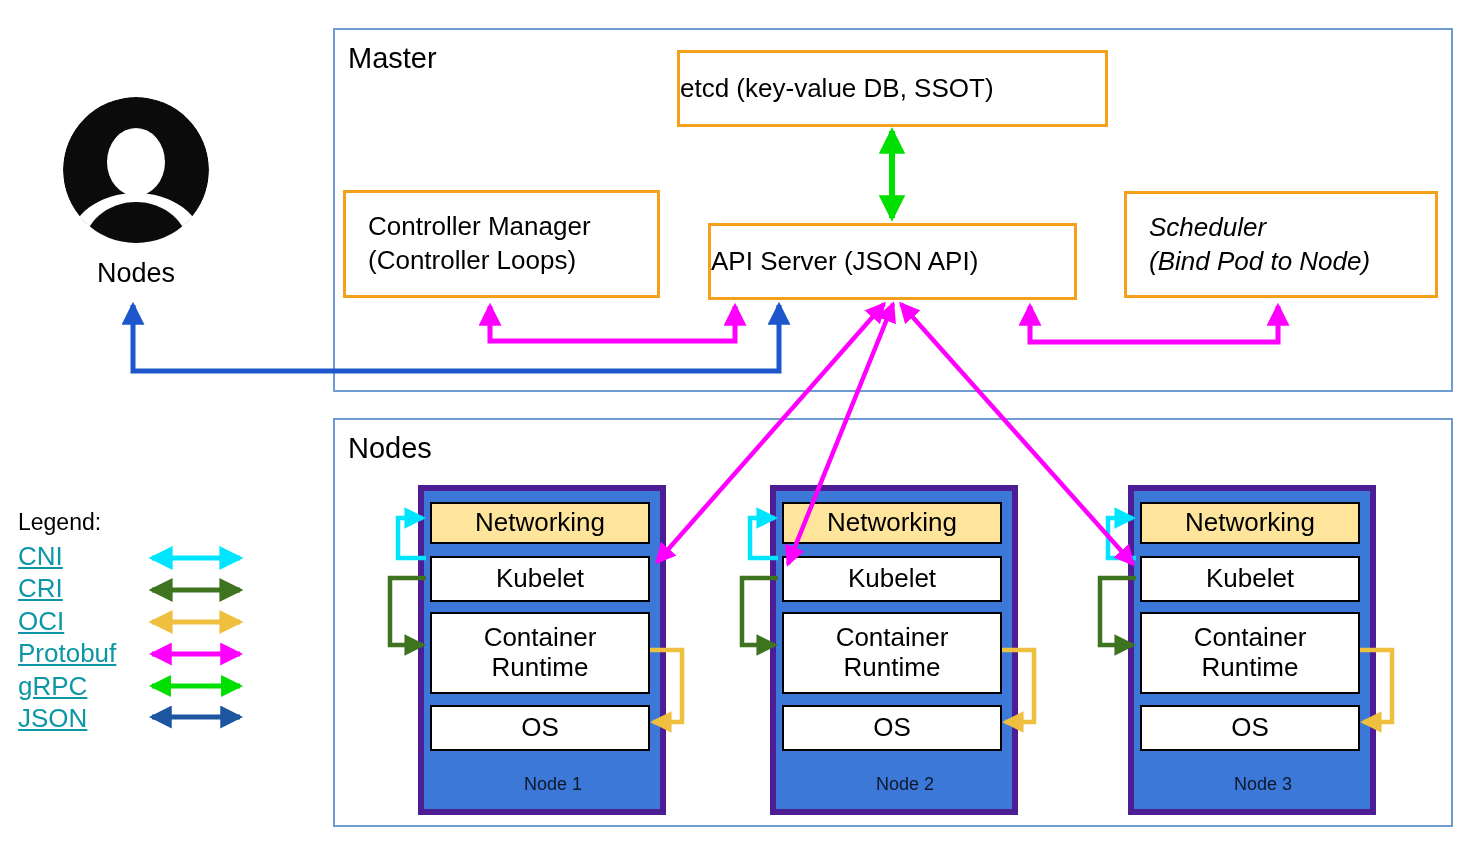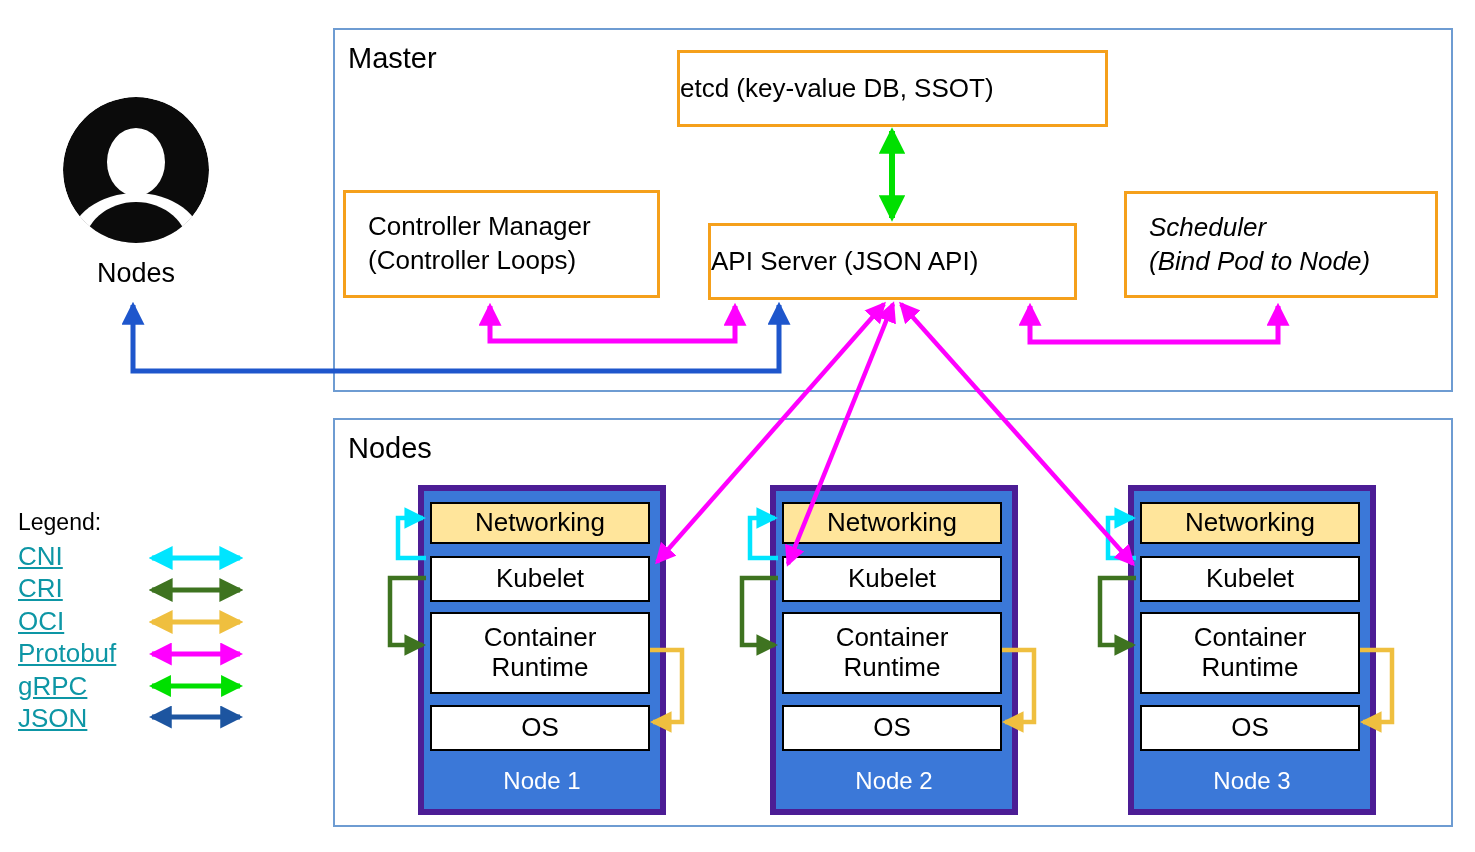--- a/index.html
+++ b/index.html
@@ -24,21 +24,21 @@
           background:var(--node_fill); border:6px solid #4c1d95; }
   .layer { position:absolute; left:6px; width:216px; background:#fff; border:2px solid #000;
            display:flex; align-items:center; justify-content:center;
            font-size:26px; color:#000; line-height:1.15; text-align:center; }
   .layer.networking { top:11px; height:38px; background:var(--networking_fill); }
   .layer.kubelet    { top:65px; height:42px; }
   .layer.cruntime   { top:121px; height:78px; }
   .layer.cruntime span { display:inline-block; max-width:160px; }
   .layer.os         { top:214px; height:42px; }
   .node-name { position:absolute; left:0; bottom:14px; width:100%; text-align:center;
-               color:#ffffff; font-size:24px; }
+               color:#0f172a; font-size:18px;padding-left:11px; }
 
   
   #user-label { position:absolute; left:61px; top:258px; width:150px; text-align:center;
                 font-size:27px; color:#000; }
 
   
   #legend { position:absolute; left:18px; top:509px; }
   #legend .legend-title { font-size:23px; color:#000; margin-bottom:4px; }
   #legend a { display:block; font-size:26px; line-height:32.4px; color:var(--link_teal);
               text-decoration:underline; cursor:pointer; }

